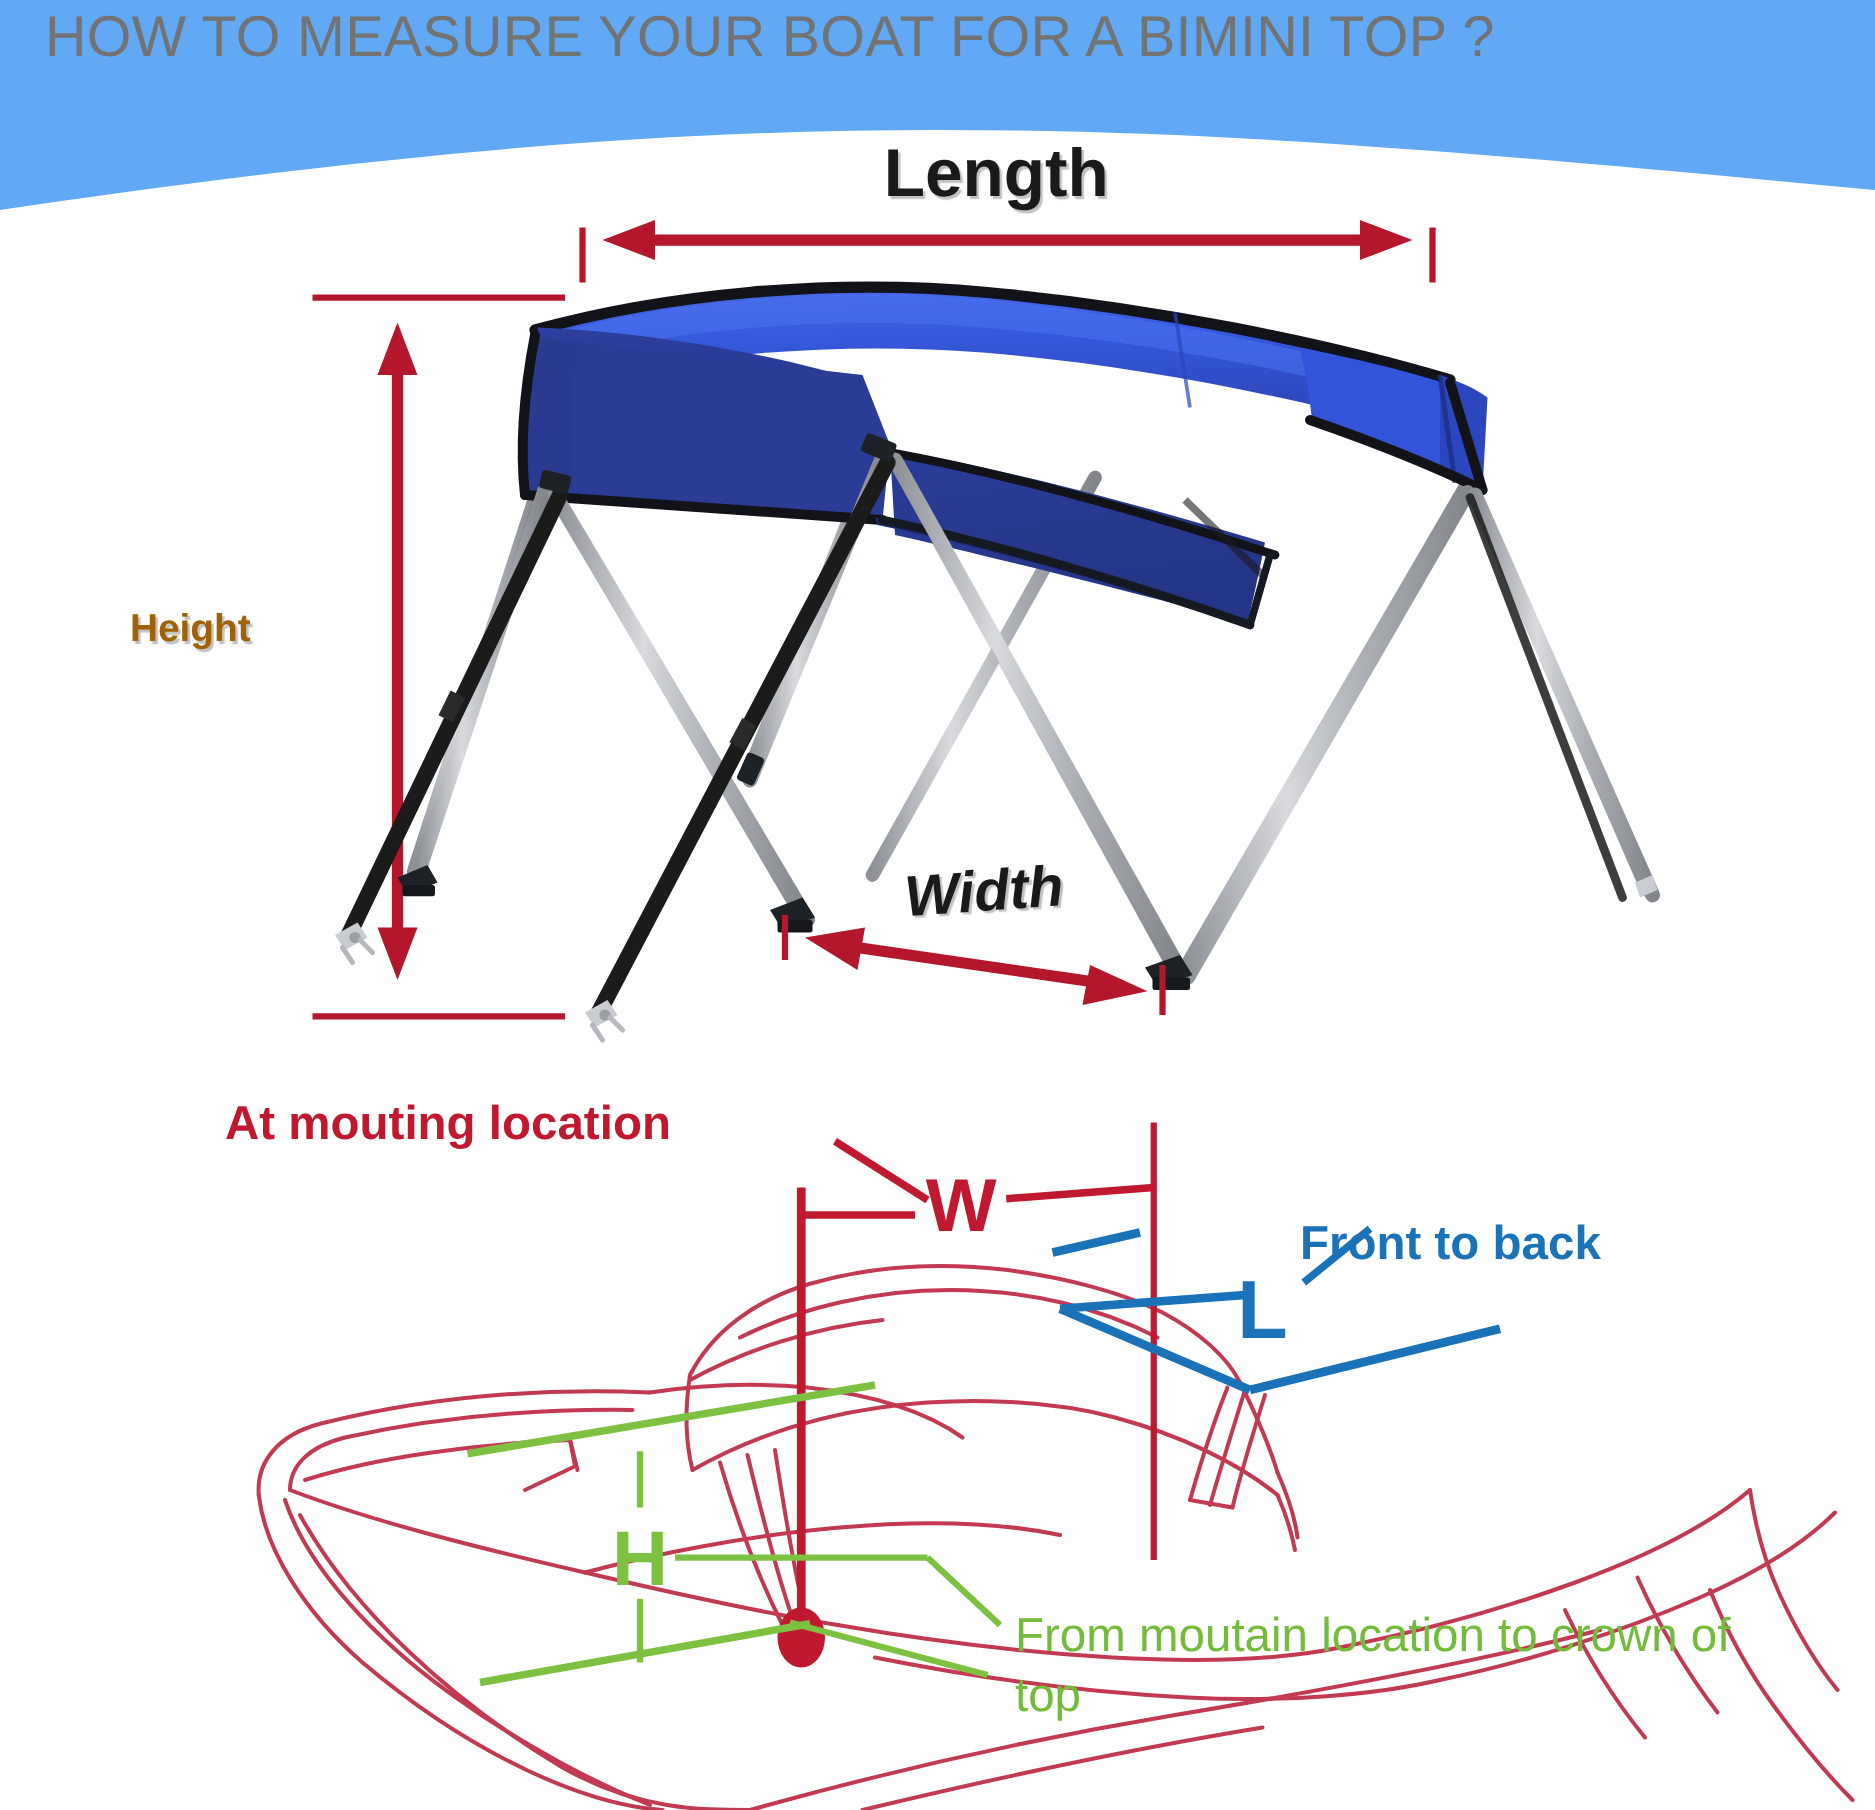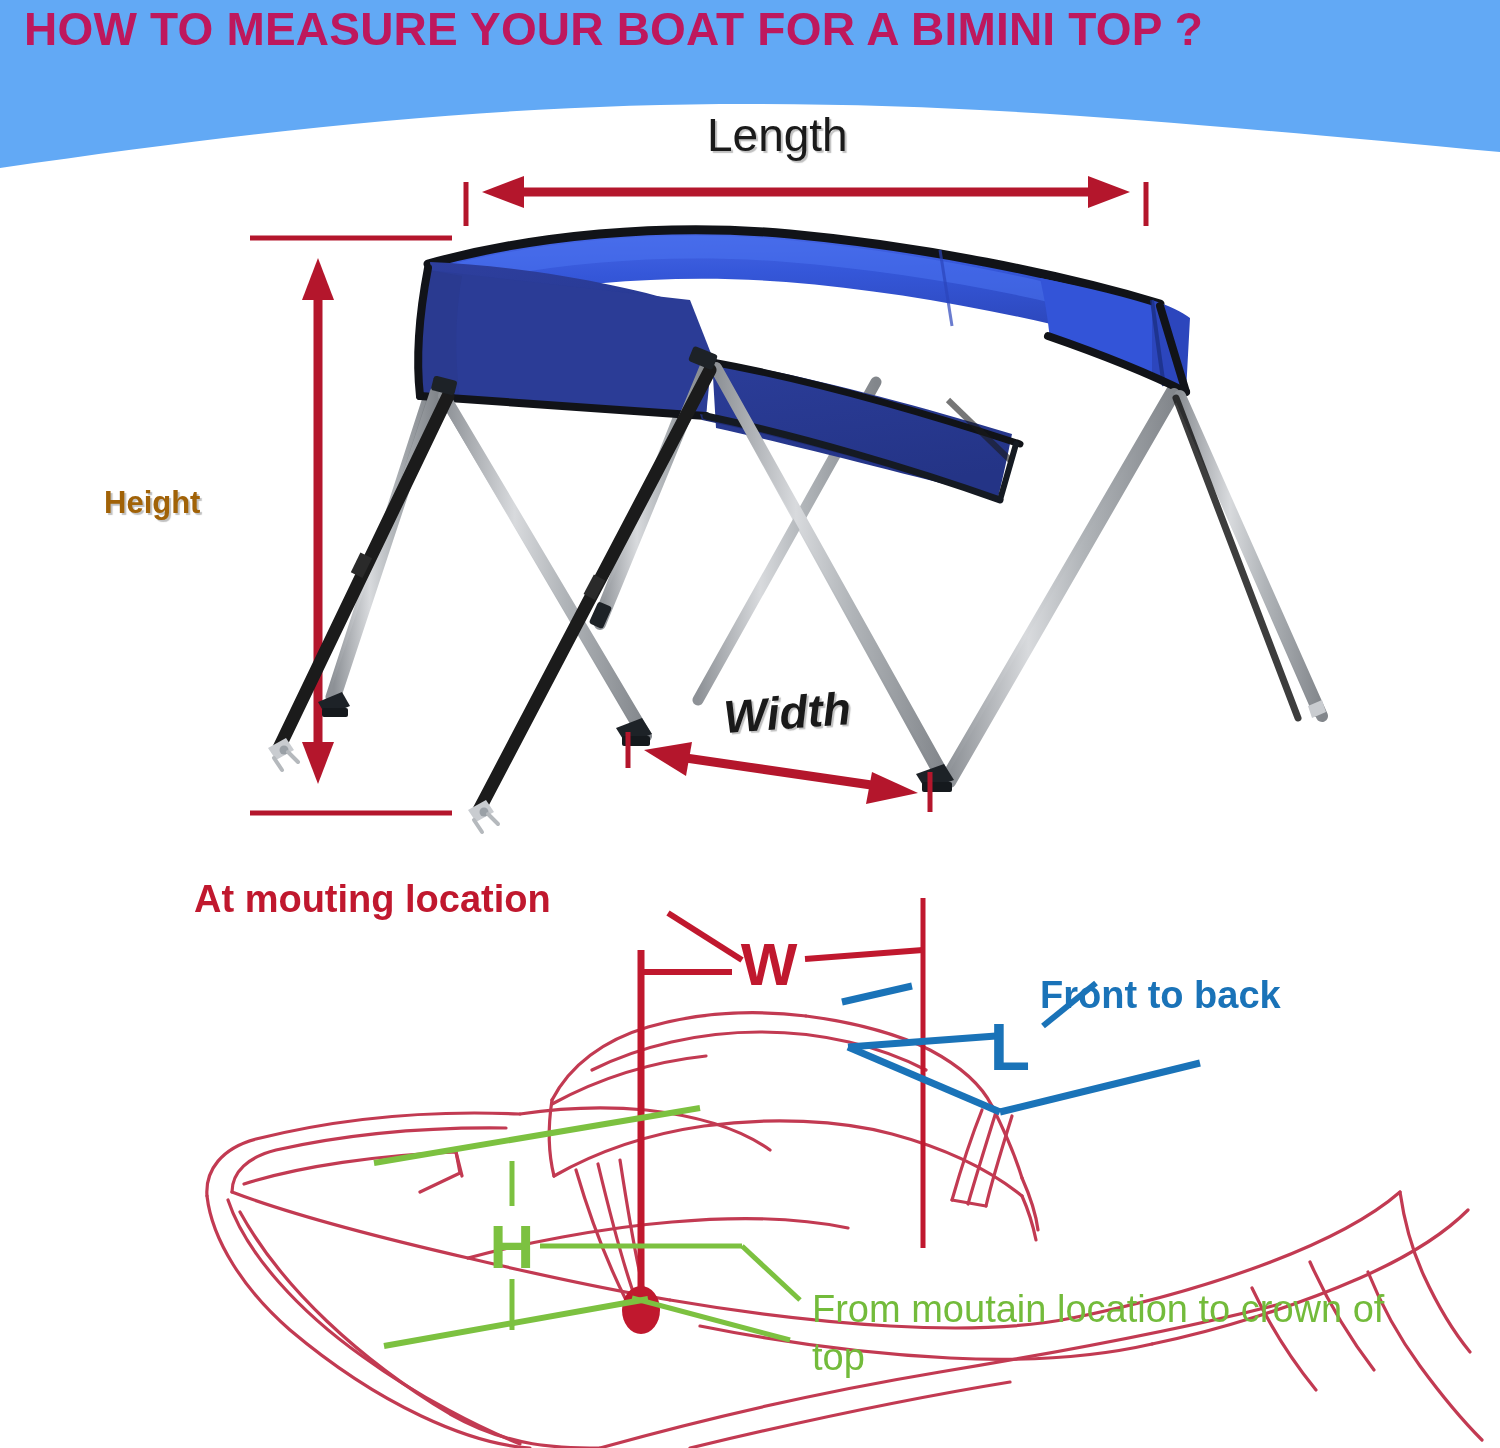--- a/index.html
+++ b/index.html
@@ -22,32 +22,32 @@
     left: 0; top: 0;
     width: 1500px;
     height: 1448px;
   }
   .txt {
     position: absolute;
     white-space: nowrap;
     line-height: 1;
   }
   #header-title {
-    left: 24px;
+    left: 36px;
     top: 6px;
     font-size: 46px;
-    font-weight: bold;
-    color: #be185d;
+    font-weight: normal;
+    color: #737373;
     letter-spacing: 0.2px;
   }
   #label-length {
     left: 707px;
     top: 112px;
-    font-size: 46px;
-    font-weight: normal;
+    font-size: 54px;
+    font-weight: bold;
     color: #1a1a1a;
     text-shadow: 2px 2px 1px rgba(140,140,140,0.55);
   }
   #label-height {
     left: 104px;
     top: 487px;
     font-size: 31px;
     font-weight: bold;
     color: #a16207;
     text-shadow: 2px 2px 1px rgba(140,140,140,0.55);
@@ -57,21 +57,21 @@
     top: 694px;
     font-size: 46px;
     font-weight: bold;
     font-style: italic;
     color: #1a1a1a;
     text-shadow: 2px 2px 1px rgba(140,140,140,0.55);
     transform: rotate(-4deg);
     transform-origin: left top;
   }
   #label-mounting {
-    left: 194px;
+    left: 180px;
     top: 880px;
     font-size: 38px;
     font-weight: bold;
     color: #c0182e;
   }
   #label-front-back {
     left: 1040px;
     top: 928px;
     font-size: 38px;
     font-weight: bold;

